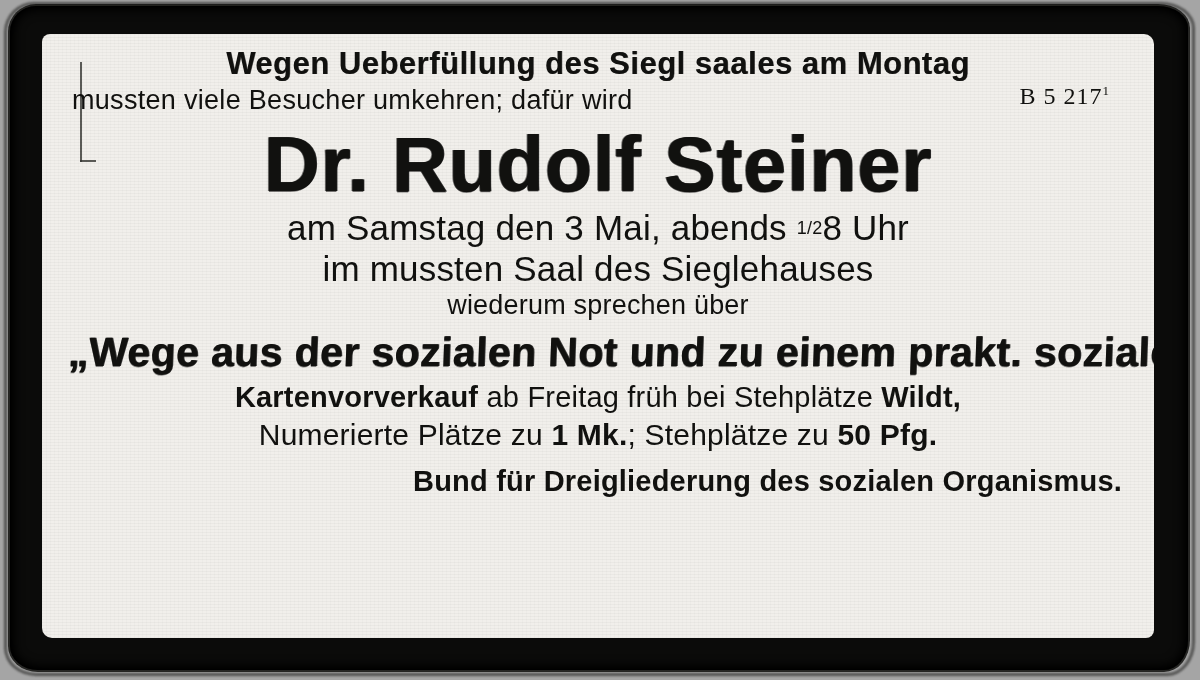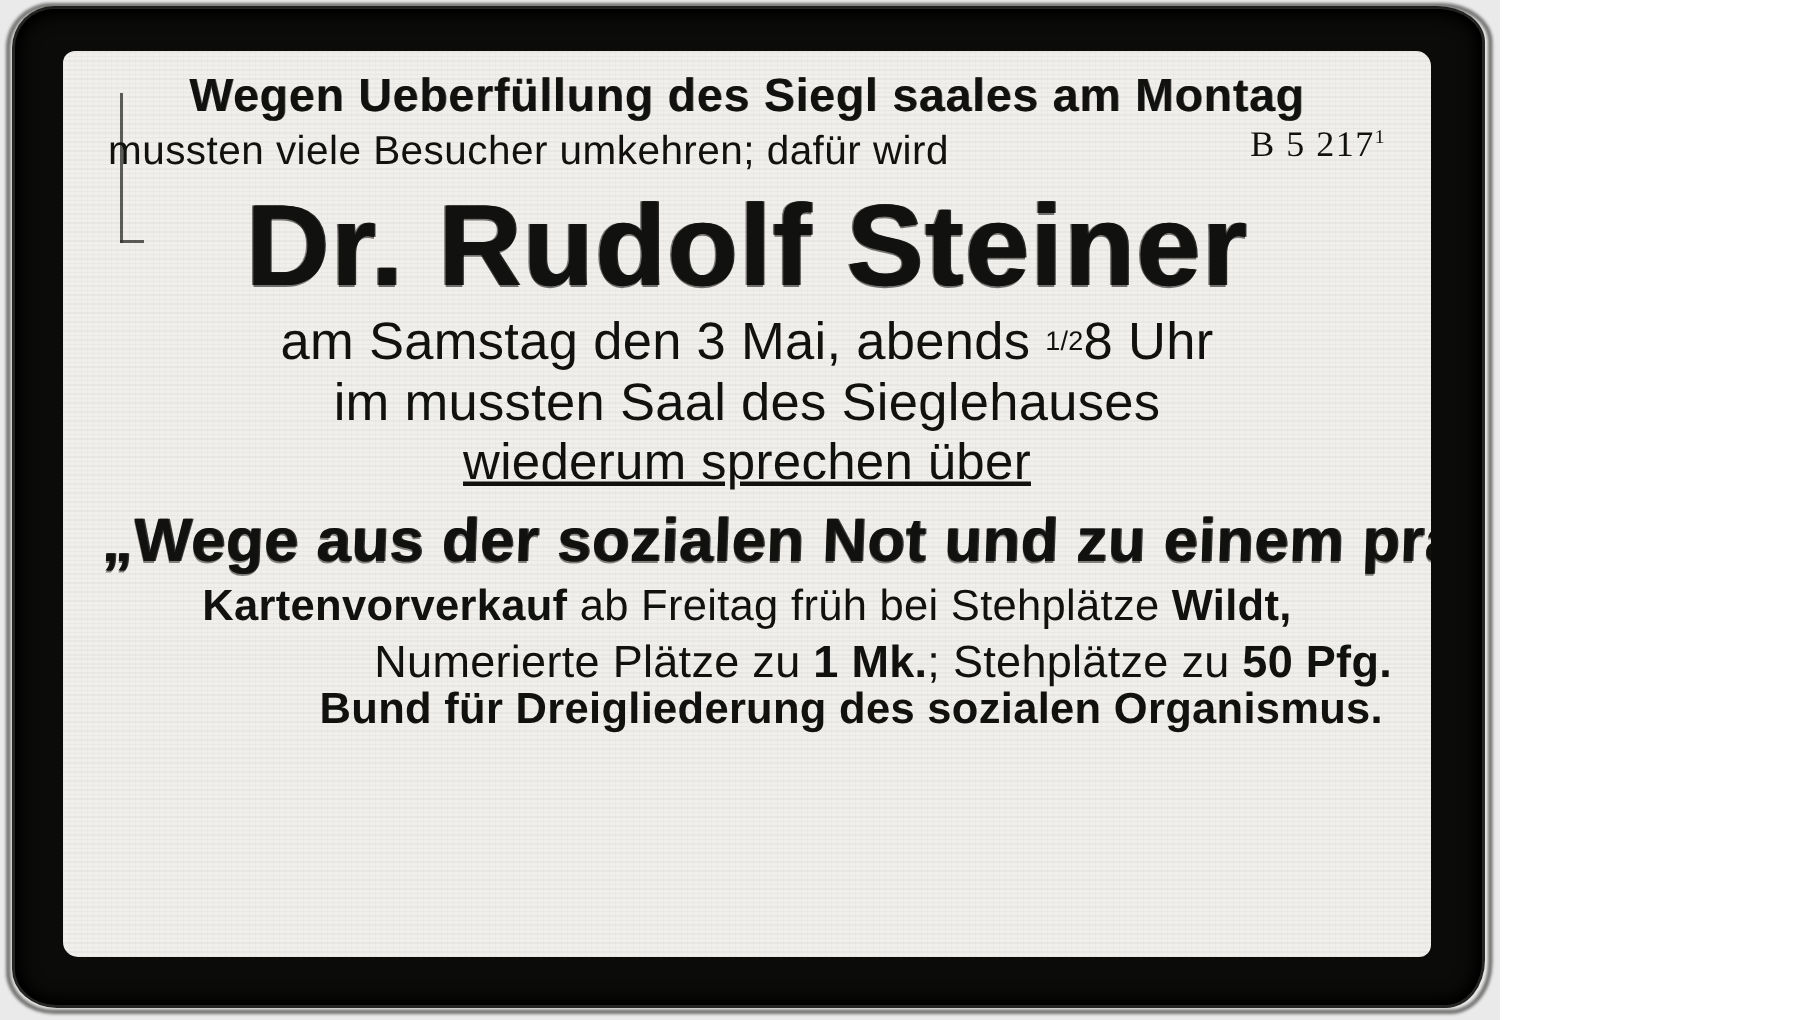--- a/index.html
+++ b/index.html
@@ -10,23 +10,23 @@
   body {
     width: 1200px;
     height: 680px;
     overflow: hidden;
     font-family: "Liberation Sans", sans-serif;
   }
 
   
   #scan {
     position: relative;
-    width: 1000px;
+    width: 1200px;
     height: 680px;
-    background: #e5e5e5;
+    background: #a3a3a3;
     filter: contrast(1.05);
   }
 
   
   #ad-frame {
     position: absolute;
     left: 10px;
     top: 6px;
     right: 12px;
     bottom: 10px;
@@ -114,21 +114,21 @@
   .l-sub {
     position: relative;
     font-size: 27px;
     letter-spacing: 0.3px;
     margin-top: 6px;
     text-align: left;
     padding-left: 4px;
   }
   .stamp {
     position: absolute;
-    right: 4px;
+    right: 18px;
     top: -2px;
     font-family: "Liberation Serif", serif;
     font-size: 24px;
     letter-spacing: 1px;
   }
   .stamp sup { font-size: 13px; }
 
   
   .l-name {
     font-weight: bold;
@@ -149,24 +149,23 @@
   }
   .frac { font-size: 18px; vertical-align: 6px; }
 
   .l-place {
     font-size: 35px;
     margin-top: 4px;
     letter-spacing: 0.2px;
   }
 
   .l-again {
-    font-size: 34px;
-    margin-top: 4px;
-    letter-spacing: 0.2px;
-    text-decoration: underline;
+    font-size: 27px;
+    margin-top: 4px;
+    letter-spacing: 0.2px;
   }
 
   
   .l-title {
     font-weight: bold;
     font-size: 41px;
     margin-top: 12px;
     margin-bottom: 8px;
     letter-spacing: 0.4px;
     transform: skewX(-2deg);
@@ -185,27 +184,27 @@
   .l-bazar {
     font-size: 29px;
     margin-top: 4px;
     letter-spacing: 0.2px;
   }
 
   .l-prices {
     font-size: 30px;
     margin-top: 7px;
     letter-spacing: 0.2px;
-    text-align: right;
   }
   .l-prices b { font-weight: bold; }
 
   .l-org {
     font-weight: bold;
     font-size: 29px;
+    margin-top: 16px;
     text-align: right;
     padding-right: 6px;
     letter-spacing: 0.2px;
   }
 </style>
 </head>
 <body>
 
 <div id="scan">
 

